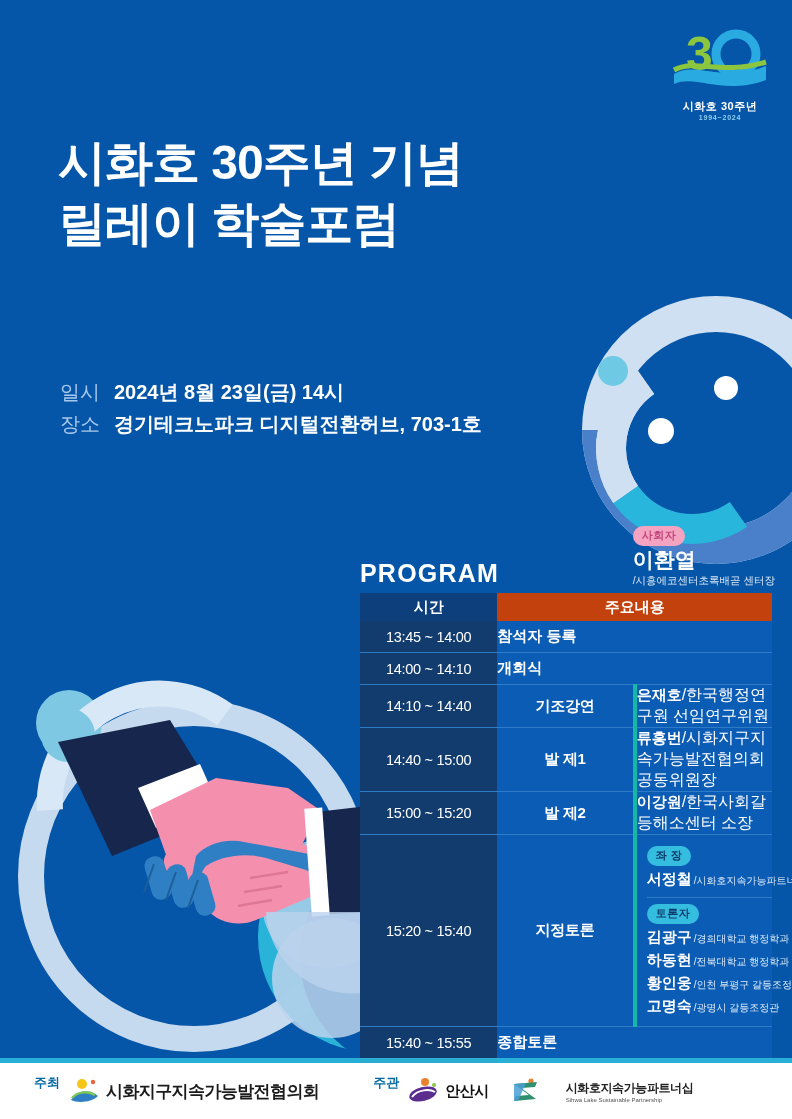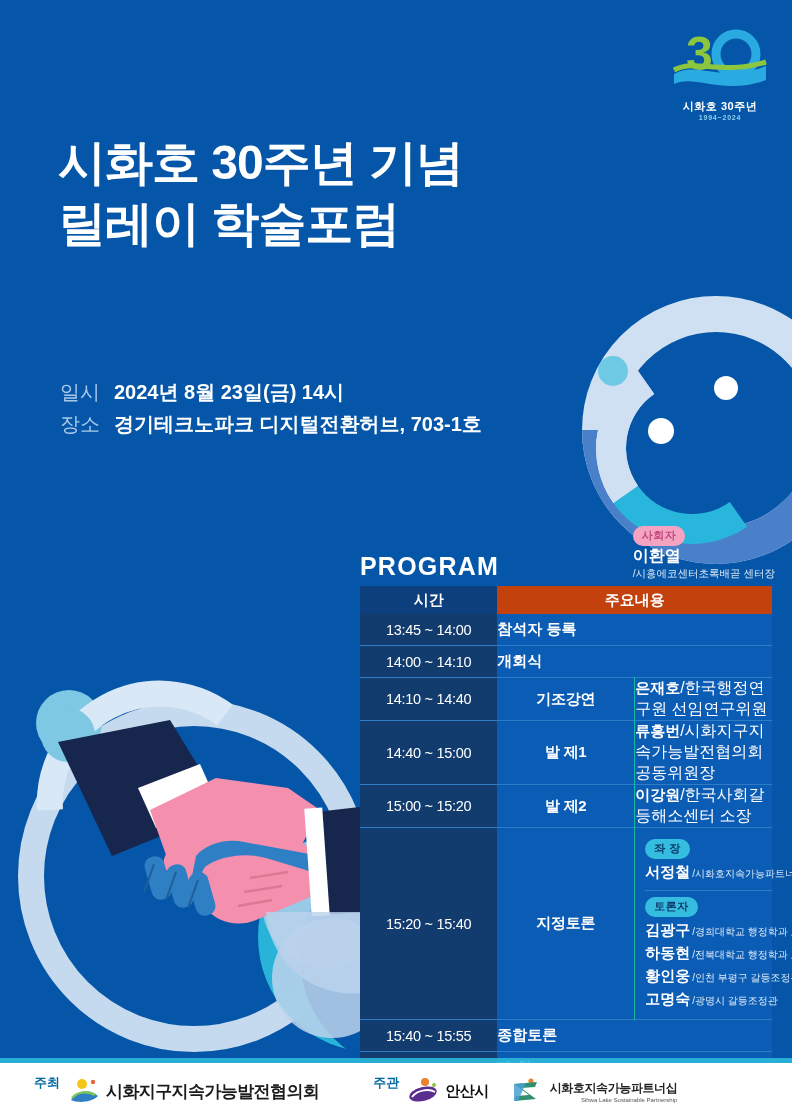--- a/index.html
+++ b/index.html
@@ -95,60 +95,60 @@
   .prog{position:absolute;left:360px;top:526px;width:412px;}
   .prog-head{display:flex;align-items:flex-end;padding-bottom:5px;}
   .prog-title{color:#fff;font-size:25px;font-weight:bold;letter-spacing:1.2px;}
   .mc{margin-left:auto;display:flex;align-items:baseline;white-space:nowrap;flex-direction:column;}
   .badge{
     display:inline-block;font-size:11px;font-weight:bold;
     padding:2px 9px 3px;border-radius:10px;letter-spacing:.5px;
   }
   .badge.pink{background:#f4a3c0;color:#c2477d;}
   .badge.cyan{background:#35bde0;color:#0e3a6b;}
-  .mc .nm{color:#fff;font-size:16px;font-weight:bold;margin-left:6px;}
+  .mc .nm{color:#fff;font-size:21px;font-weight:bold;margin-left:6px;}
   .mc .role{color:#dce9f7;font-size:10.5px;margin-left:3px;}
 
   table.tbl{width:412px;border-collapse:collapse;table-layout:fixed;}
   table.tbl td,table.tbl th{padding:0;vertical-align:middle;}
   .hdr-t{background:#0d3f7d;color:#fff;font-size:15px;font-weight:bold;text-align:center;height:16px;}
   .hdr-c{background:#c2410c;color:#fff;font-size:15px;font-weight:bold;text-align:center;height:28px;}
   .rowline{border-bottom:1px solid #2f7cc6;}
   .tm{
     background:#123c6e;color:#ffffff;font-size:14.5px;text-align:center;
     width:98px;height:31px;letter-spacing:-.3px;
   }
   .tm.tall{height:auto;}
   .ct{background:#0b5cb5;color:#ffffff;padding-left:12px;}
   .lab{
     color:#ffffff;font-size:15px;font-weight:bold;text-align:center;
     width:74px;letter-spacing:-.3px;
   }
   .spk{color:#ffffff;font-size:15px;font-weight:bold;white-space:nowrap;}
   .spk .aff{font-size:10px;font-weight:normal;color:#e0ecf9;margin-left:2px;}
-  .vdiv{border-left:1px solid #14b8a6;}
+  .vdiv{border-left:4px solid #14b8a6;}
   .panel-inner{padding:5px 0 6px 10px;}
   .panel-grp{padding:5px 0 4px;}
   .panel-grp.sep{border-top:1px solid #2f7cc6;margin-top:4px;}
   .panel-grp .line{margin-top:4px;}
 
   
   .cyan-strip{position:absolute;left:0;bottom:56px;width:792px;height:5px;background:#2bb8da;opacity:.9;}
   .footer{
     position:absolute;left:0;bottom:0;width:792px;height:56px;background:#ffffff;
     display:flex;align-items:center;
   }
   .f-lbl{font-size:13px;color:#0369a1;font-weight:bold;margin:0 9px 16px 0;}
   .f-grp{display:flex;align-items:center;margin-left:34px;}
   .f-org{display:flex;align-items:center;margin-right:20px;}
   .f-name{font-size:17px;font-weight:bold;color:#1b1b1b;letter-spacing:-.6px;margin-left:7px;}
   .f-sub{display:block;font-size:6px;font-weight:normal;color:#555;letter-spacing:0;}
   .f-sm{font-size:15px;font-weight:bold;color:#111;margin-left:5px;letter-spacing:-.5px;}
   .f-sm .en{display:block;font-size:7.5px;letter-spacing:1.2px;color:#111;}
-  .f-part{font-size:12px;font-weight:bold;color:#222;margin-left:7px;letter-spacing:-.4px;text-align:right;}
+  .f-part{font-size:12px;font-weight:bold;color:#222;margin-left:23px;letter-spacing:-.4px;}
 </style>
 </head>
 <body>
 
 <div class="poster">
 
   <div class="bg">
     <div class="arc-lg"></div>
     <div class="arc-lg2"></div>
     <div class="wave-d"></div>

